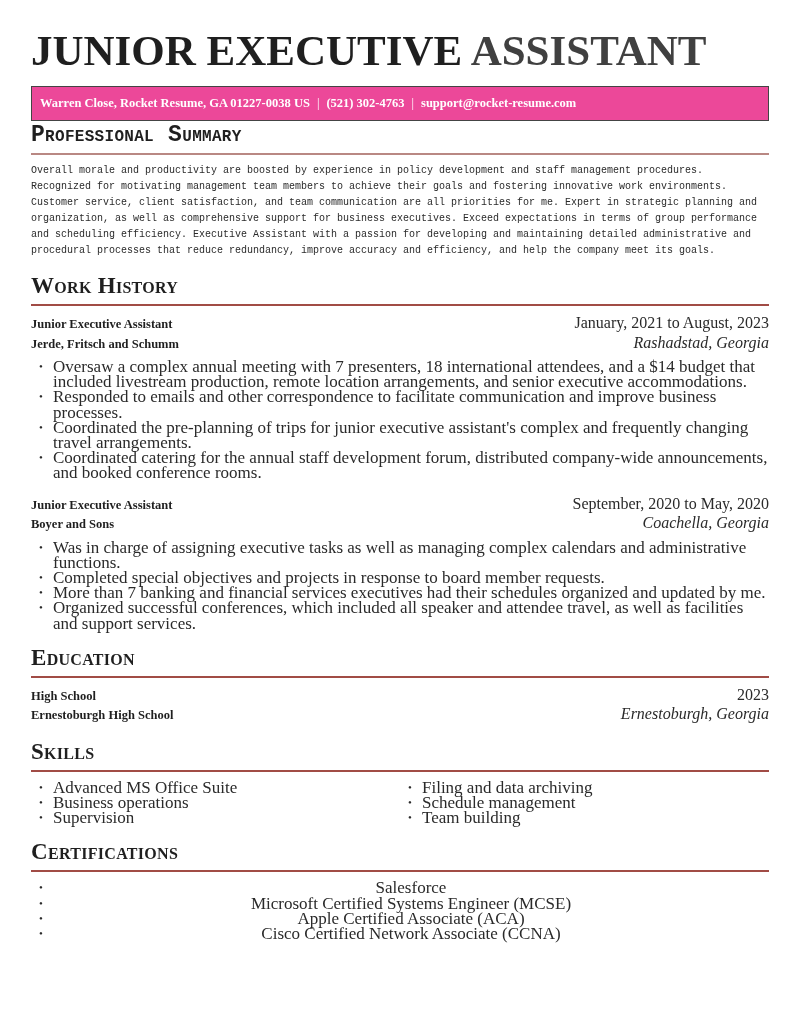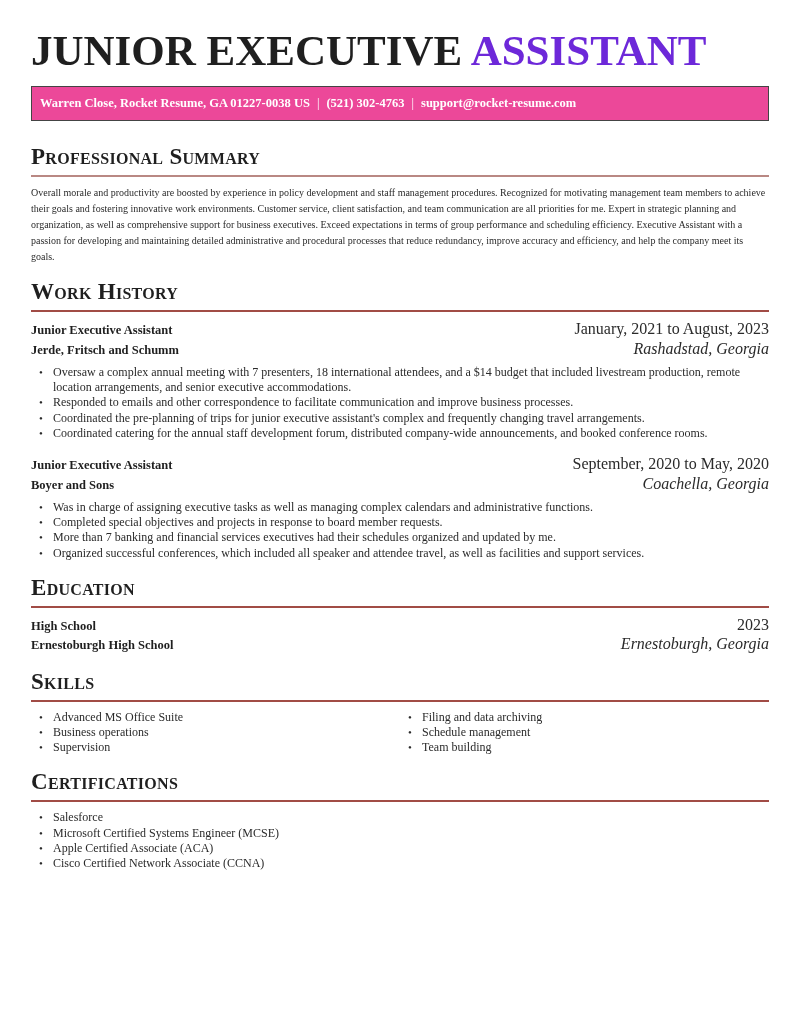--- a/index.html
+++ b/index.html
@@ -8,21 +8,21 @@
       font-family: "Liberation Serif", "DejaVu Serif", serif;
       color: #222222;
     }
     .page { padding: 0 31px 0 31px; position: relative; }
     .title {
       margin: 0; padding-top: 27px;
       font-family: "Liberation Serif", serif;
       font-weight: bold; font-size: 43px; line-height: 48px;
       letter-spacing: 0px; color: #1f1f1f;
     }
-    .title .accent { color: #6d28d9; }
+    .title .accent { color: #404040; }
     .contact-bar {
       margin-top: 11px; background: #ec4899; color: #ffffff;
       height: 33px; line-height: 33px; padding: 0 8px;
       font-weight: bold; font-size: 12.5px; border: 1px solid #444;
     }
     .contact-bar .sep { padding: 0 7px; font-weight: normal; }
     .section { margin-top: 0; }
     .section-title {
       margin: 0; font-weight: bold; font-size: 23px; line-height: 28px;
       font-variant: small-caps; letter-spacing: 0.3px; color: #1f1f1f;
@@ -31,40 +31,40 @@
     .rule.soft { border-top-color: #b98883; }
     .summary-text {
       margin: 0; font-size: 10px; line-height: 16px; color: #2a2a2a;
     }
     .row { display: flex; justify-content: space-between; align-items: baseline; }
     .job-title, .company { font-weight: bold; font-size: 12.5px; line-height: 17.5px; color: #1f1f1f; }
     .date { font-size: 16px; line-height: 17.5px; color: #2a2a2a; }
     .loc { font-size: 16px; line-height: 17.5px; font-style: italic; color: #2a2a2a; }
     ul.bullets { margin: 6px 0 0 0; padding: 0 0 0 22px; list-style: none; }
     ul.bullets li {
-      position: relative; font-size: 12px; line-height: 15.2px; color: #2a2a2a;
+      position: relative; font-size: 17px; line-height: 15.2px; color: #2a2a2a;
     }
     ul.bullets li::before {
       content: "\2022"; position: absolute; left: -14px; top: 0; font-size: 11px;
     }
     .skills-grid { display: flex; }
     .skills-grid ul { flex: 1; }
   </style>
 </head>
 <body>
 
 <div class="page">
 
   <h1 class="title"><span>JUNIOR EXECUTIVE</span> <span class="accent">ASSISTANT</span></h1>
 
   <div class="contact-bar">
     <span>Warren Close, Rocket Resume, GA 01227-0038 US</span><span class="sep">|</span><span>(521) 302-4763</span><span class="sep">|</span><span>support@rocket-resume.com</span>
   </div>
 
-  <div class="section" style="margin-top:22px;">
+  <div class="section" style="font-family:Liberation Mono, monospace;">
     <h2 class="section-title">Professional Summary</h2>
     <div class="rule soft"></div>
     <p class="summary-text">Overall morale and productivity are boosted by experience in policy development and staff management procedures. Recognized for motivating management team members to achieve their goals and fostering innovative work environments. Customer service, client satisfaction, and team communication are all priorities for me. Expert in strategic planning and organization, as well as comprehensive support for business executives. Exceed expectations in terms of group performance and scheduling efficiency. Executive Assistant with a passion for developing and maintaining detailed administrative and procedural processes that reduce redundancy, improve accuracy and efficiency, and help the company meet its goals.</p>
   </div>
 
   <div class="section" style="margin-top:13px;">
     <h2 class="section-title">Work History</h2>
     <div class="rule"></div>
 
     <div class="job">
@@ -128,21 +128,21 @@
         <li>Filing and data archiving</li>
         <li>Schedule management</li>
         <li>Team building</li>
       </ul>
     </div>
   </div>
 
   <div class="section" style="margin-top:13px;">
     <h2 class="section-title">Certifications</h2>
     <div class="rule"></div>
-    <ul class="bullets" style="margin-top:0;">
+    <ul class="bullets" style="margin-top:0;text-align:center;">
       <li>Salesforce</li>
       <li>Microsoft Certified Systems Engineer (MCSE)</li>
       <li>Apple Certified Associate (ACA)</li>
       <li>Cisco Certified Network Associate (CCNA)</li>
     </ul>
   </div>
 
 </div>
 
 </body></html>

